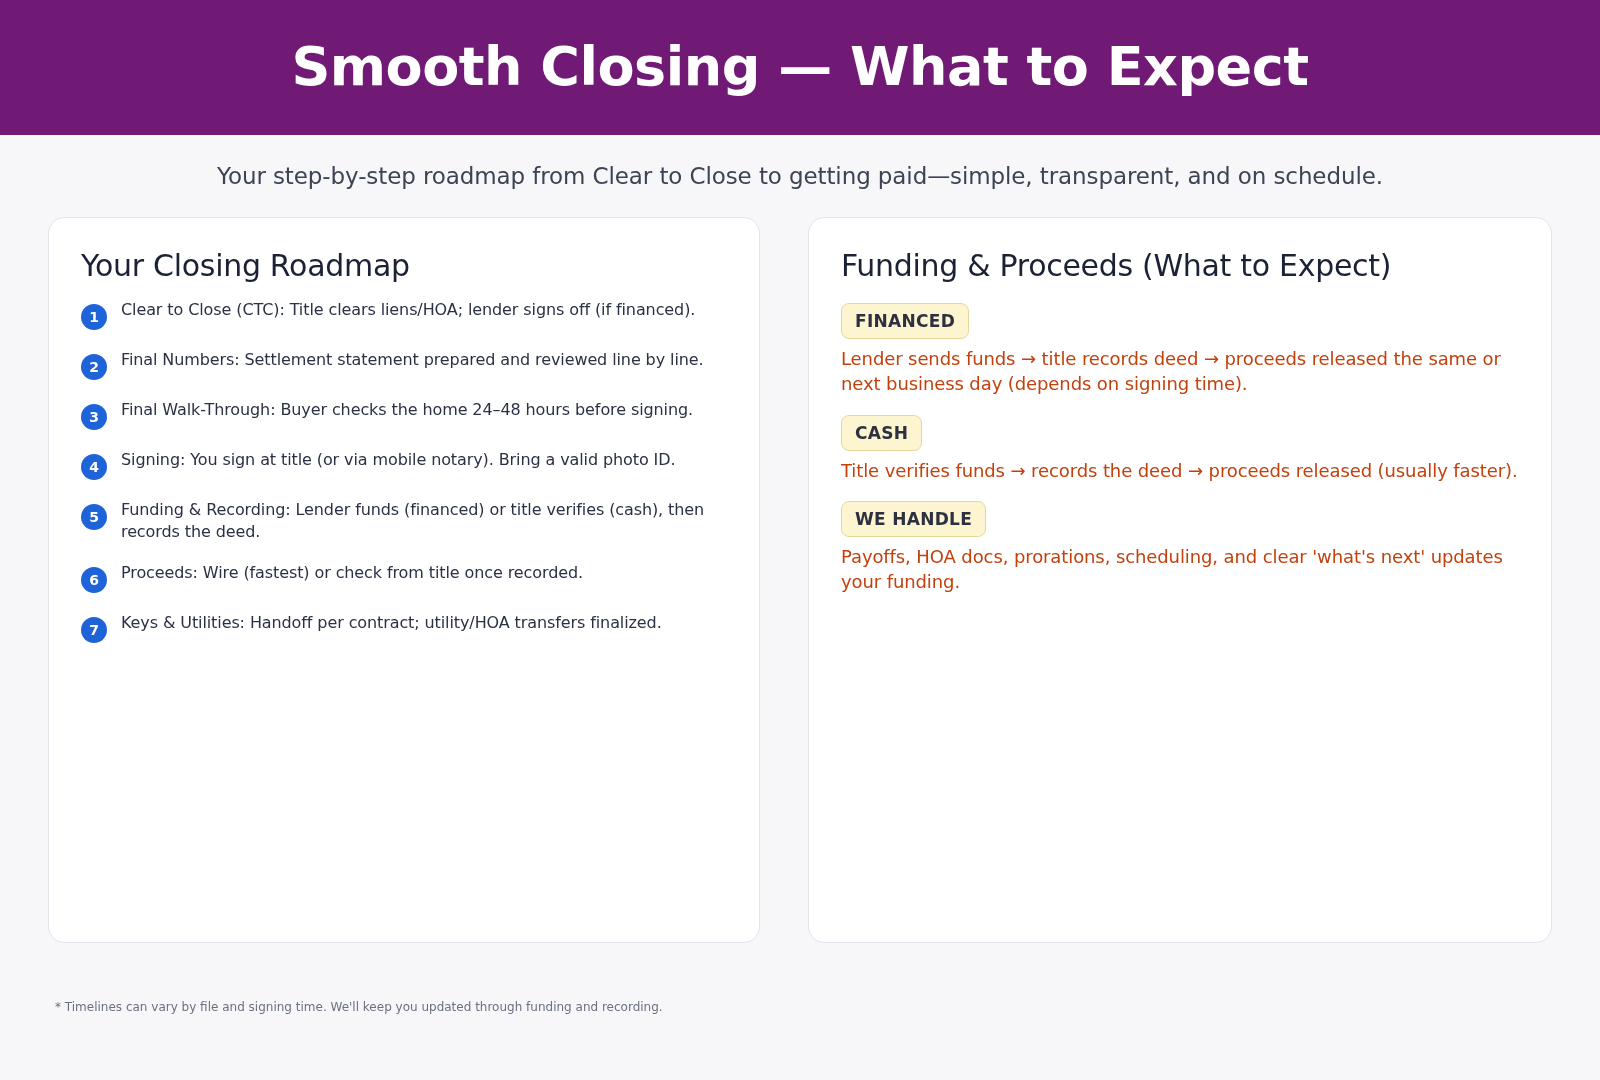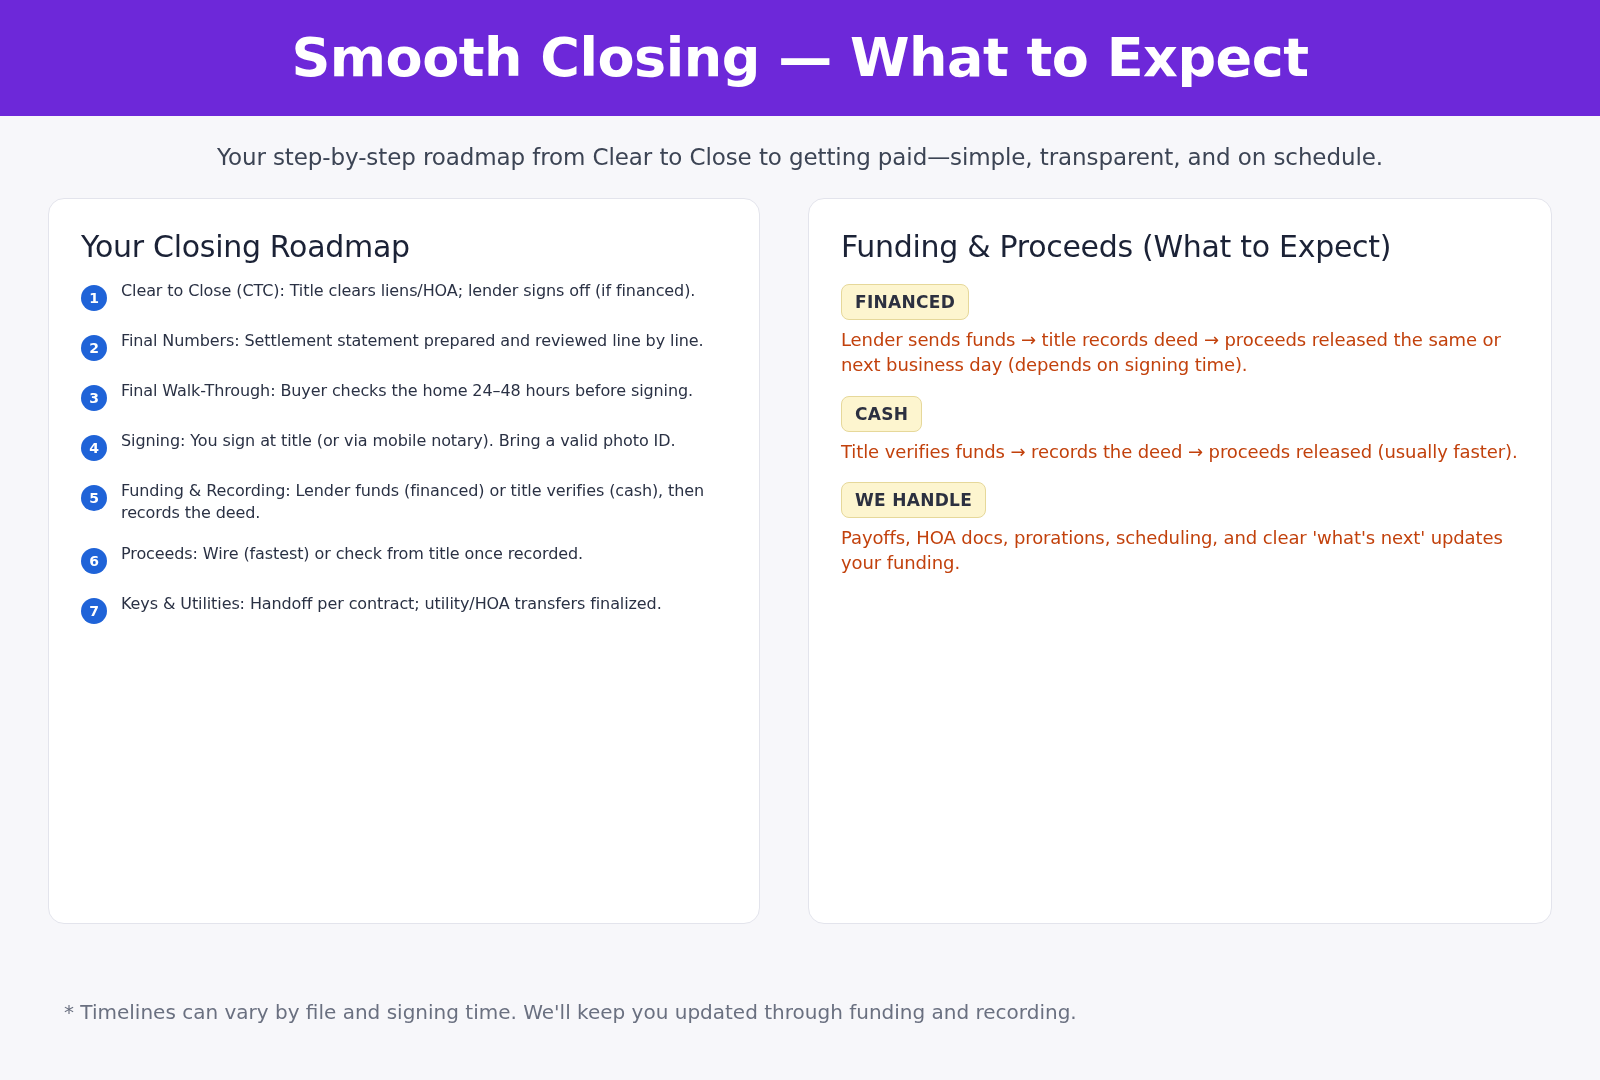--- a/index.html
+++ b/index.html
@@ -10,22 +10,22 @@
   body {
     width: 1600px;
     height: 1080px;
     background: #f7f7fa;
     font-family: "DejaVu Sans", "Liberation Sans", sans-serif;
     color: #1f2430;
     overflow: hidden;
   }
 
   .header-bar {
-    background: #6d28d9;
-    height: 116px;
+    background: #701a75;
+    height: 135px;
     display: flex;
     align-items: center;
     justify-content: center;
   }
   .header-title {
     color: #ffffff;
     font-size: 54px;
     font-weight: 700;
     letter-spacing: -0.5px;
     text-align: center;
@@ -119,23 +119,23 @@
     border-radius: 10px;
     padding: 22px 30px;
     font-size: 20px;
     line-height: 1.45;
     text-align: center;
     font-weight: 500;
   }
 
   .footnote {
     position: absolute;
-    left: 64px;
+    left: 55px;
     top: 1000px;
-    font-size: 20px;
+    font-size: 12px;
     color: #6a7080;
   }
 </style>
 </head>
 <body>
 
 <div class="header-bar">
   <div class="header-title">Smooth Closing — What to Expect</div>
 </div>
 

